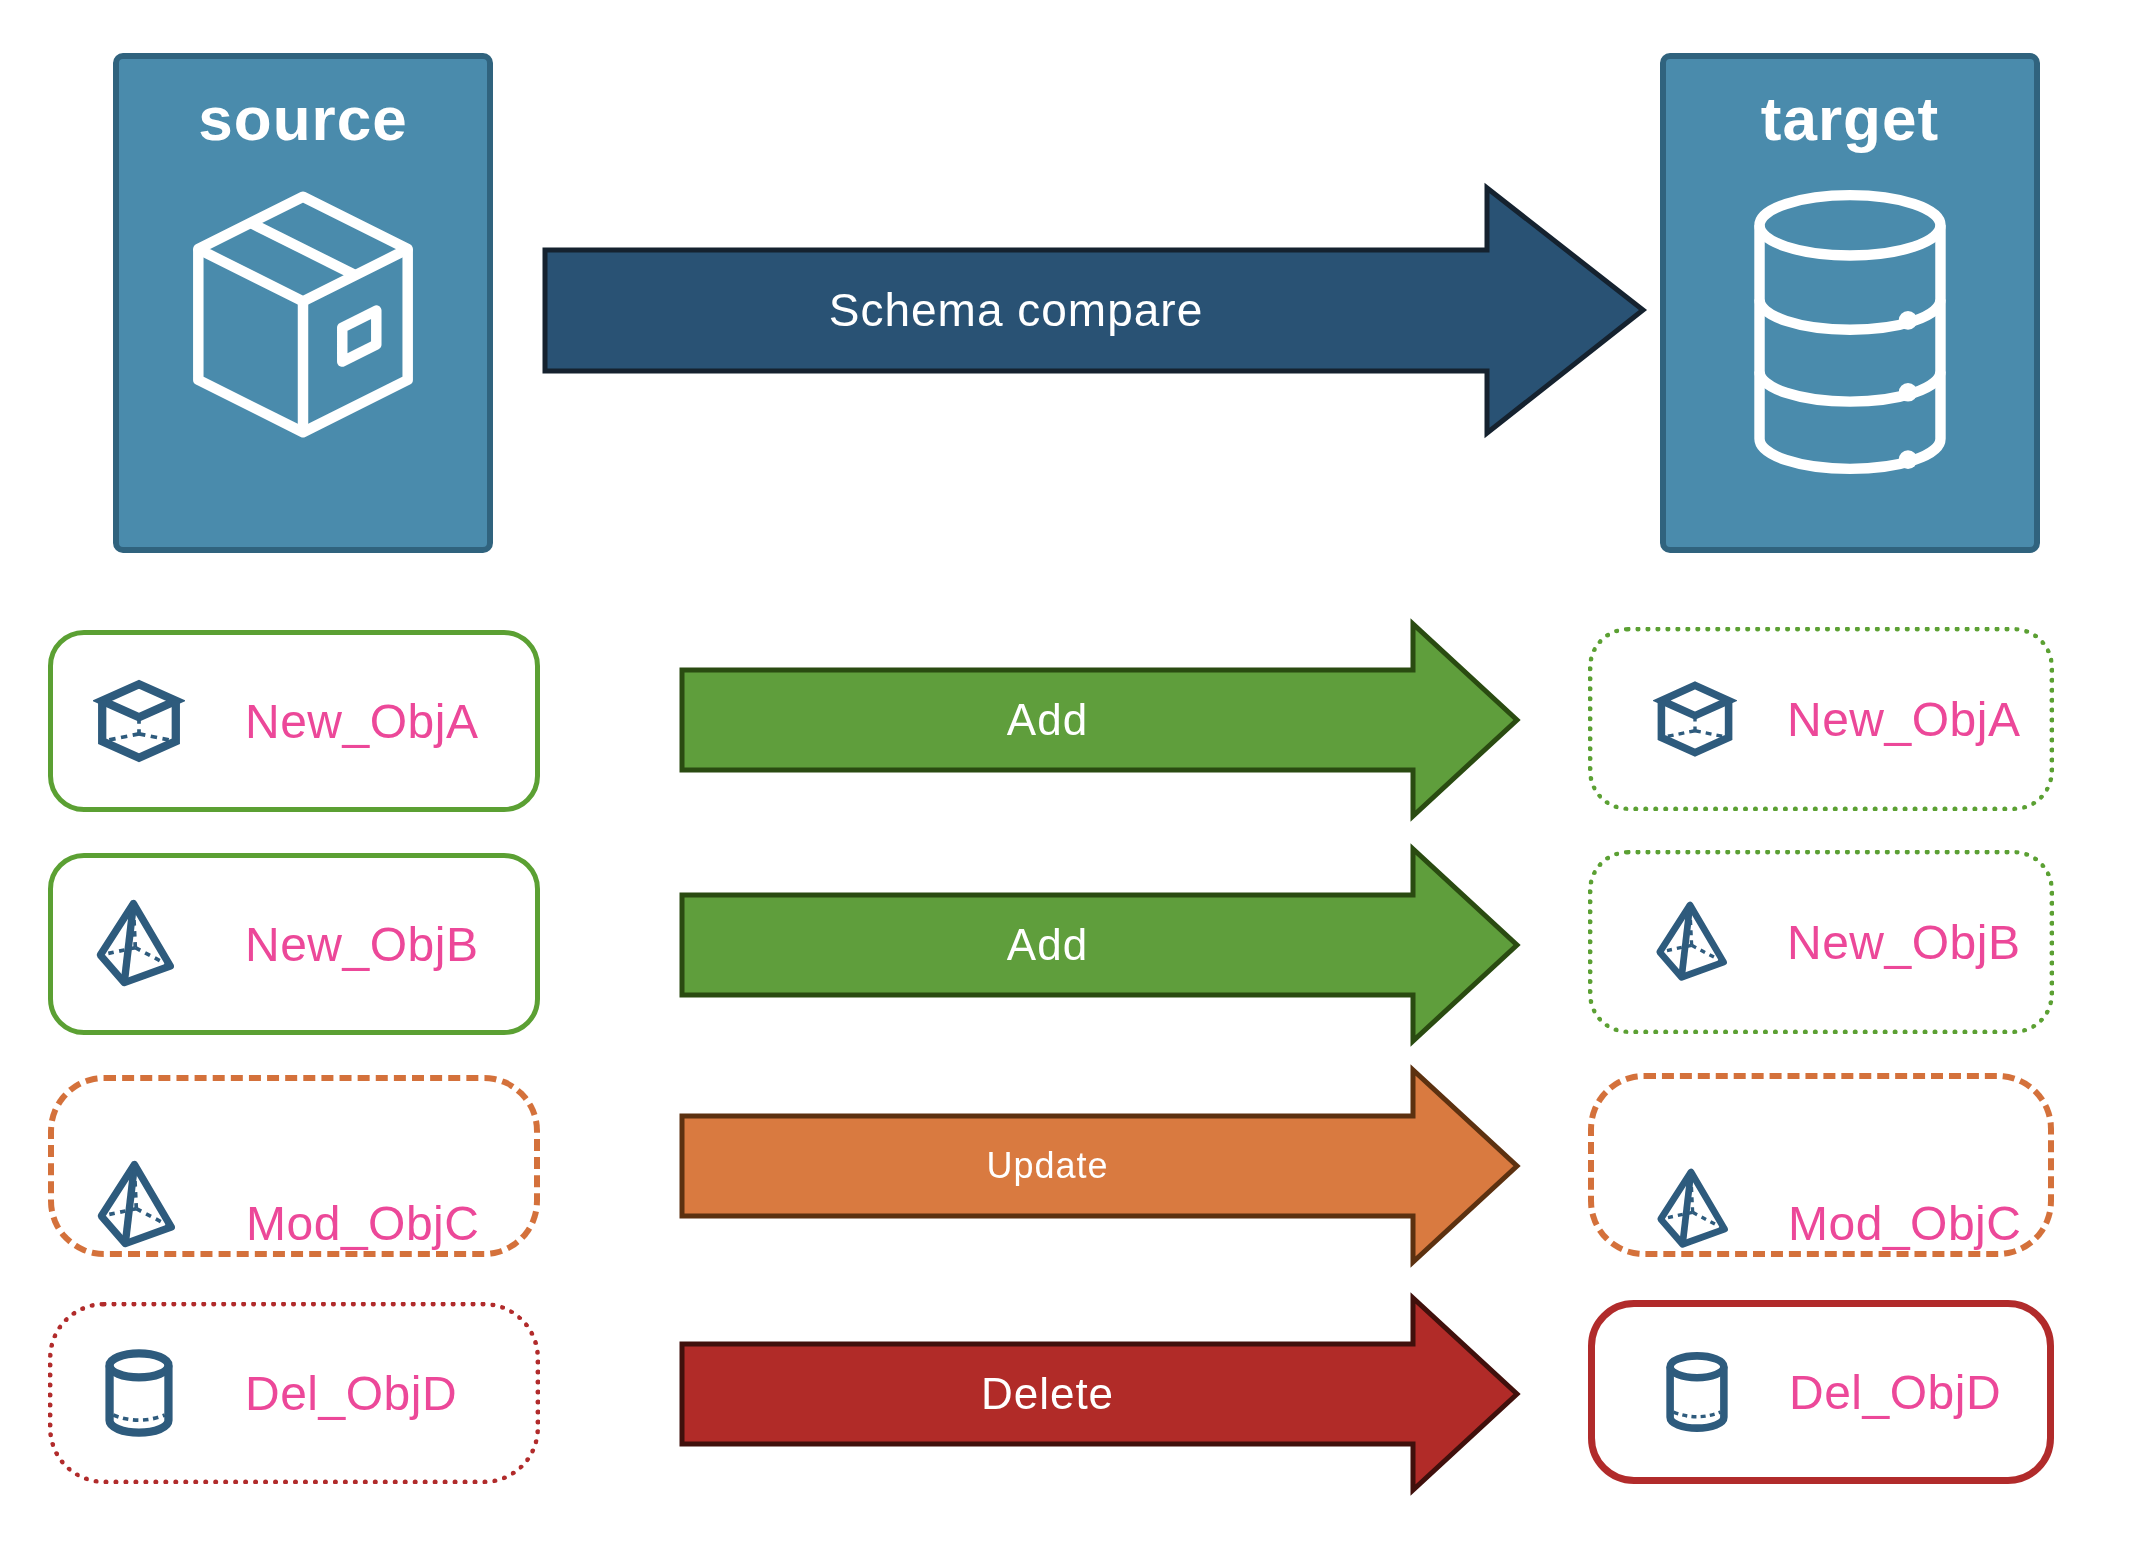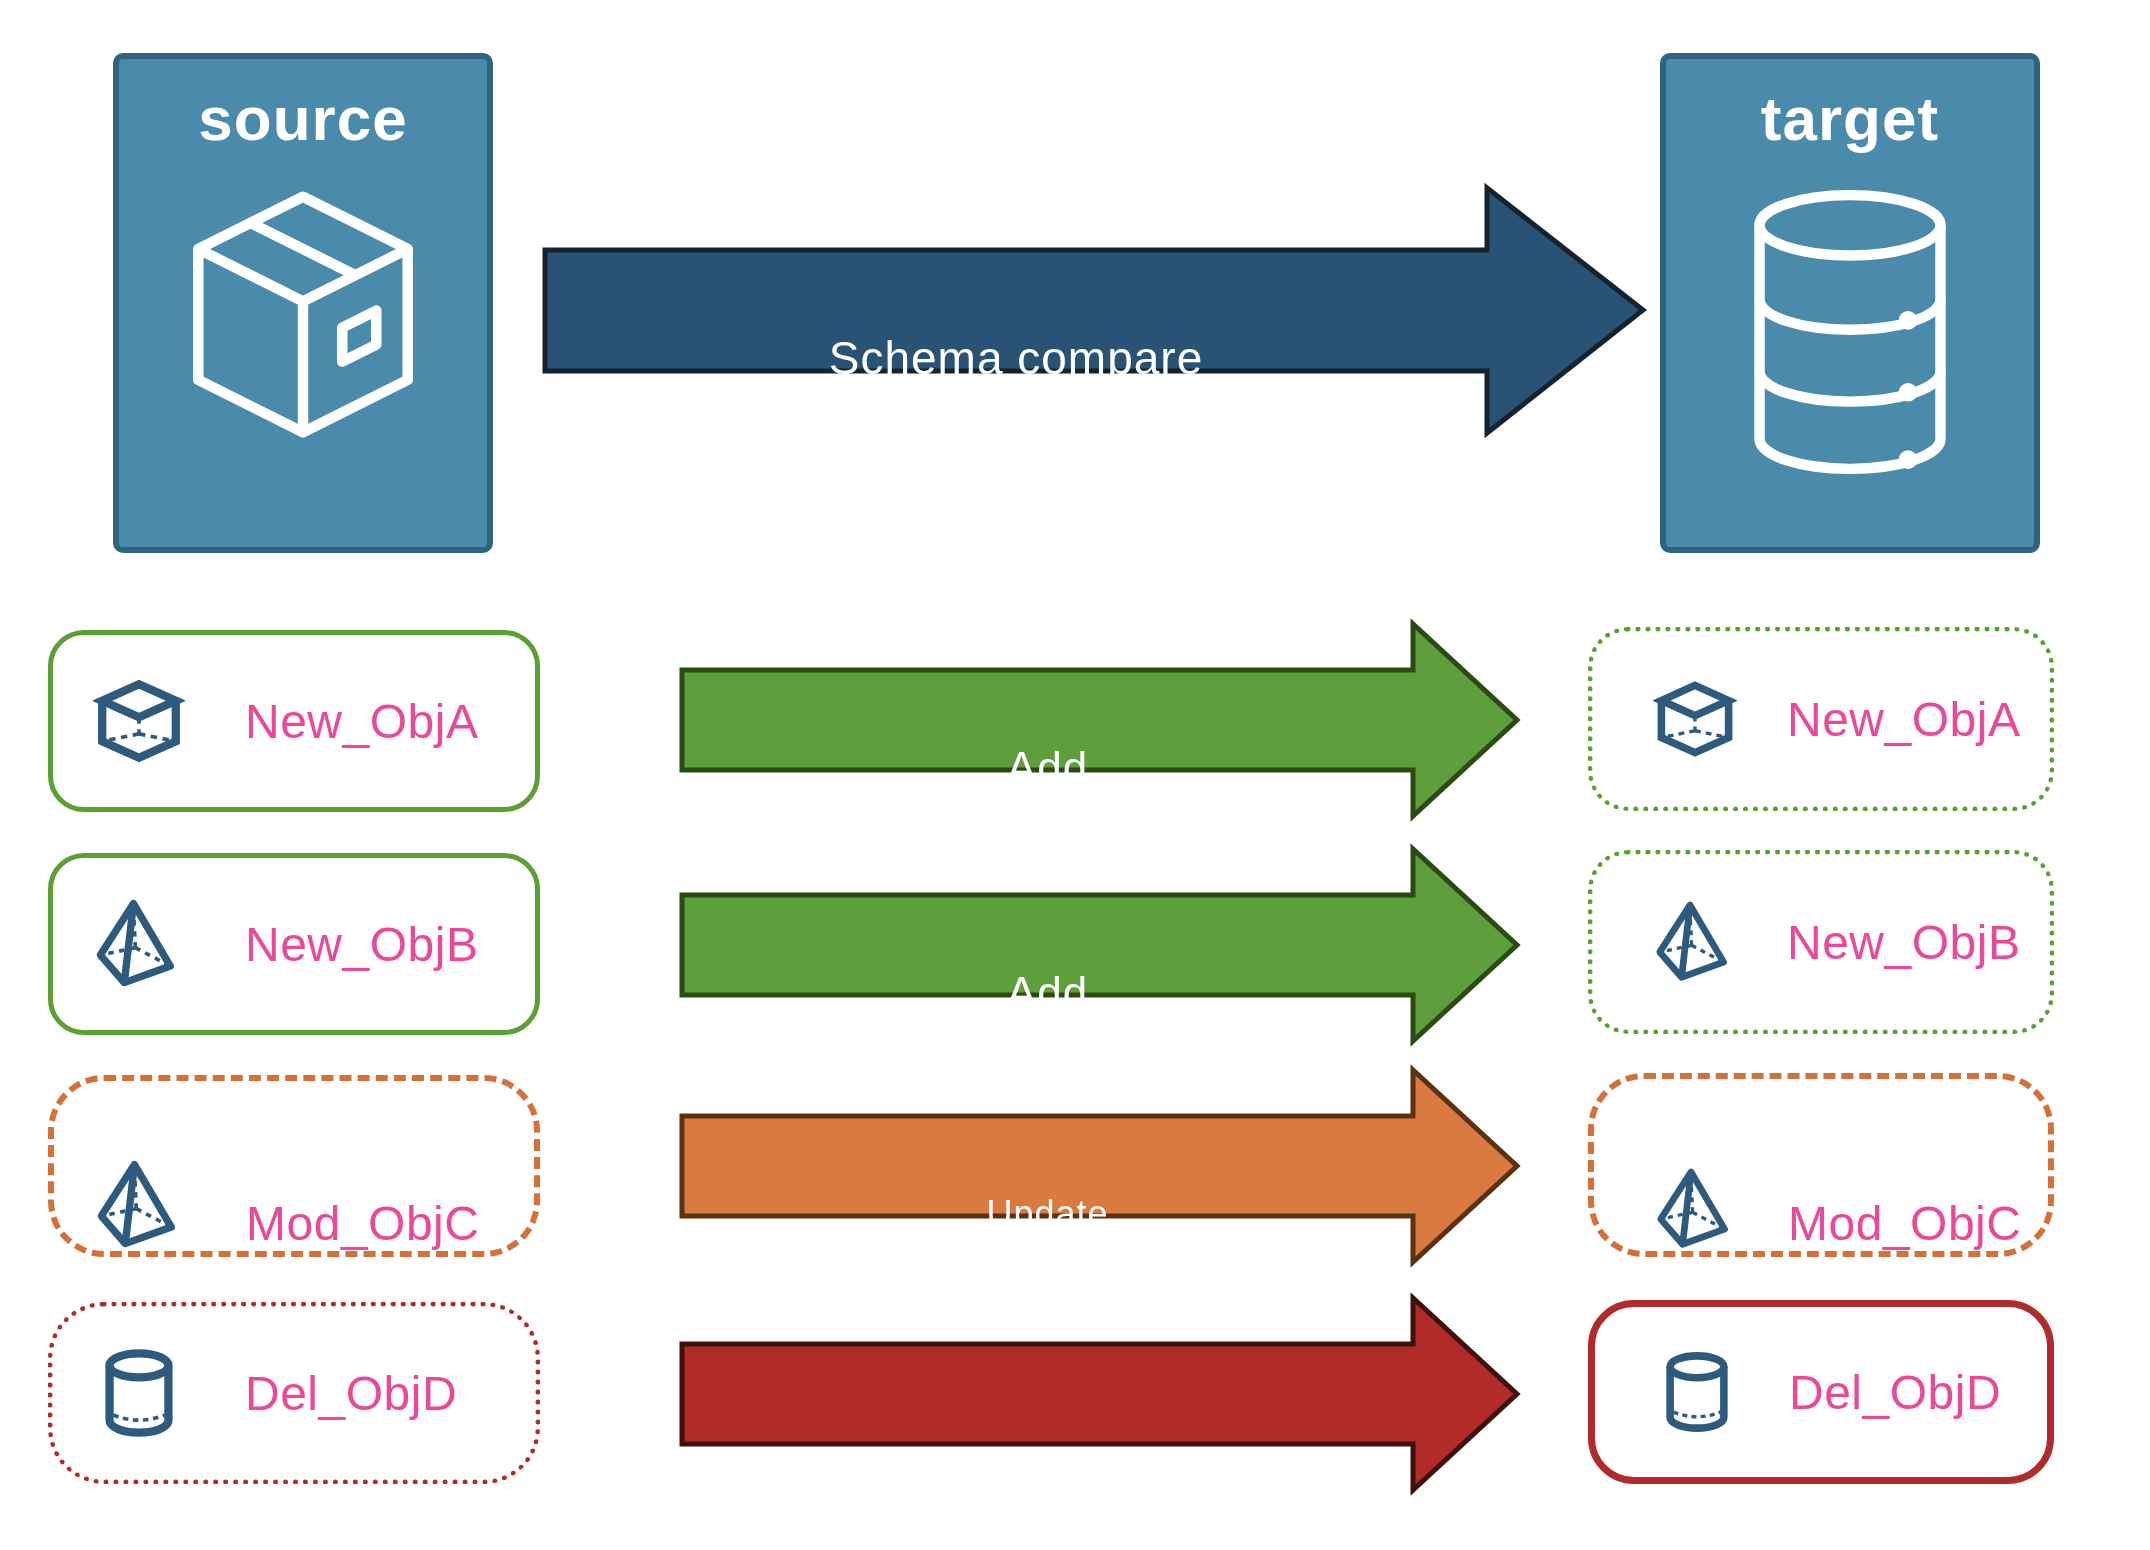--- a/index.html
+++ b/index.html
@@ -15,21 +15,21 @@
   }
   .node-title{
     margin-top:26px;color:#ffffff;font-size:62px;font-weight:bold;line-height:1.1;
     letter-spacing:1px;
   }
   .node-icon{margin-top:28px;}
   
   .arrow-layer{position:absolute;left:0;top:0;width:2150px;height:1550px;}
   .arrow-label{
     position:absolute;color:#ffffff;text-align:center;line-height:52px;height:52px;
-    font-size:46px;letter-spacing:1px;margin-top:48px;
+    font-size:46px;letter-spacing:1px;
   }
   
   .item-box{
     position:absolute;box-sizing:border-box;background:#ffffff;
     display:flex;align-items:center;
   }
   .item-box.left{left:48px;width:492px;height:182px;padding-left:40px;gap:60px;}
   .item-box.right{left:1588px;width:466px;height:184px;padding-left:60px;gap:50px;}
   .item-label{color:#ec4899;font-size:48px;letter-spacing:0.5px;white-space:nowrap;}
   .row-icon{flex:0 0 auto;}
@@ -108,20 +108,21 @@
         <circle cx="150" cy="182" r="8" fill="#FFFFFF" stroke="none"></circle>
         <circle cx="150" cy="240" r="8" fill="#FFFFFF" stroke="none"></circle>
       </g>
     </svg>
   </div>
 
   <div class="arrow-label" style="left:545px;top:284px;width:942px">Schema compare</div>
   <div class="arrow-label" style="left:682px;top:694px;width:731px;font-size:44px">Add</div>
   <div class="arrow-label" style="left:682px;top:919px;width:731px;font-size:44px">Add</div>
   <div class="arrow-label" style="left:682px;top:1140px;width:731px;font-size:36px">Update</div>
+  <div class="arrow-label" style="left:682px;top:1368px;width:731px;font-size:44px">Delete</div>
 
   <div class="item-box left b-green-solid" style="top:630px">
     <svg class="row-icon" viewBox="0 0 100 100">
         <use href="#sym-cube"></use>
       </svg>
     <span class="item-label">New_ObjA</span>
   </div>
   <div class="item-box right b-green-dotted" style="top:627px">
     <svg class="row-icon" viewBox="0 0 100 100">
         <use href="#sym-cube"></use>

